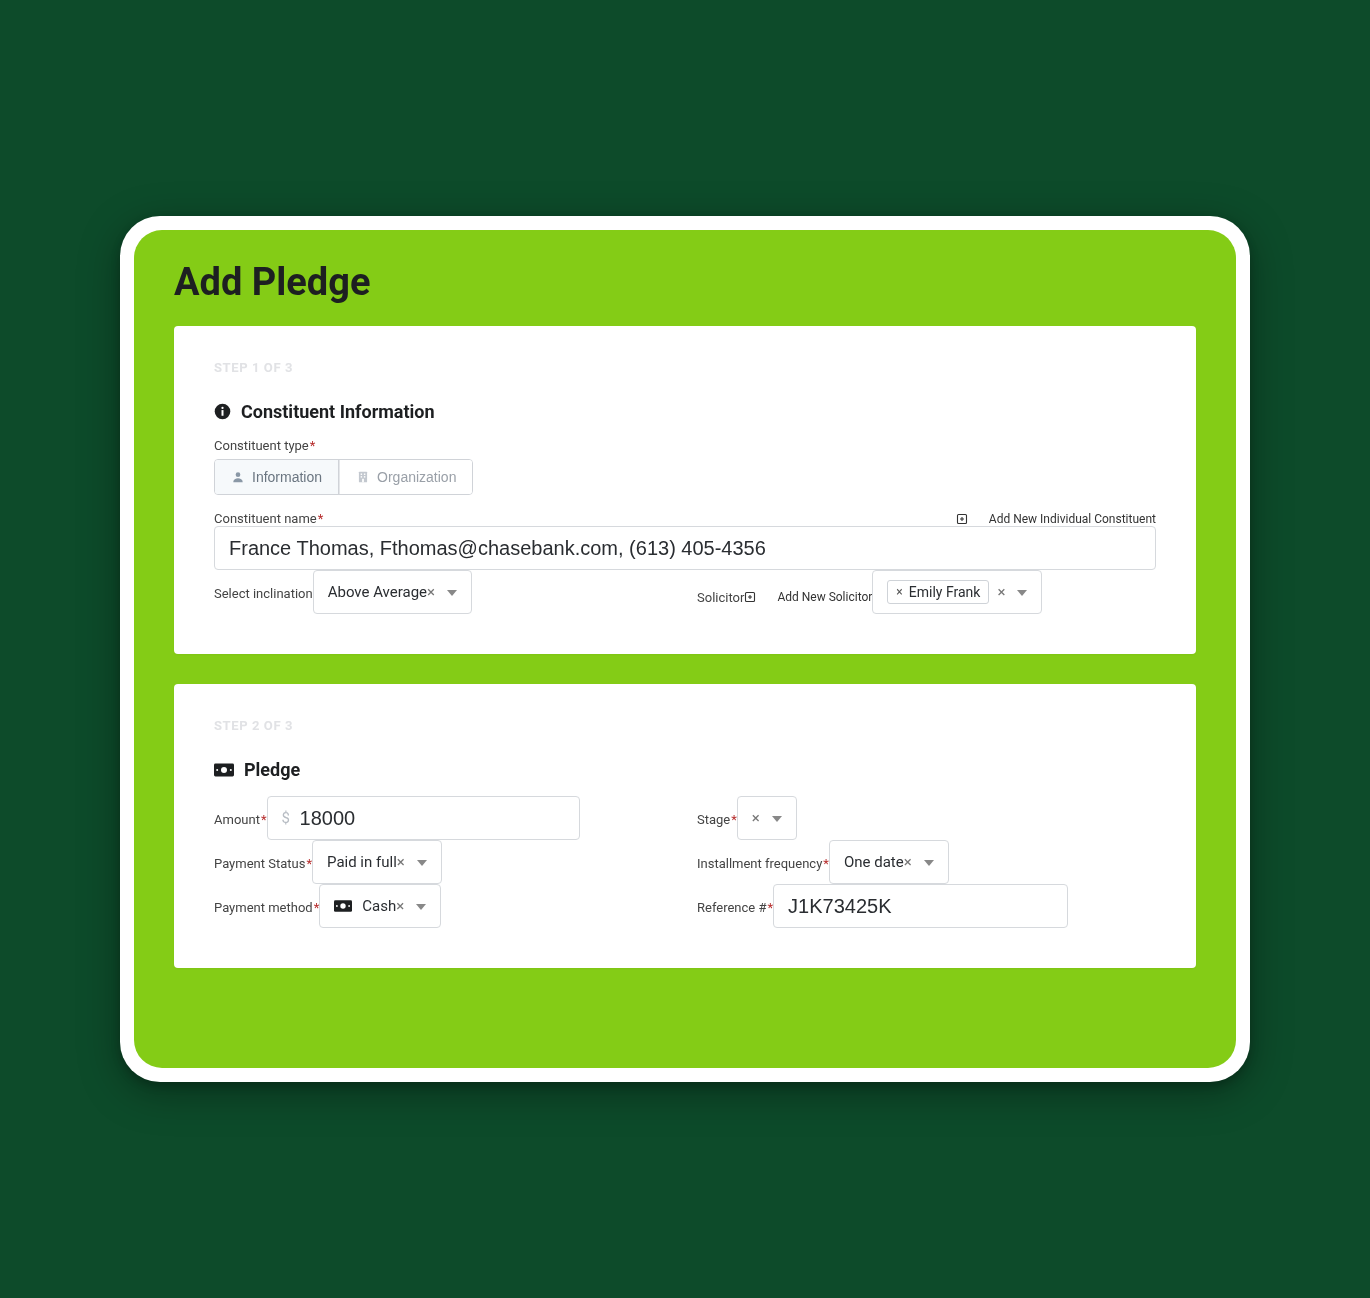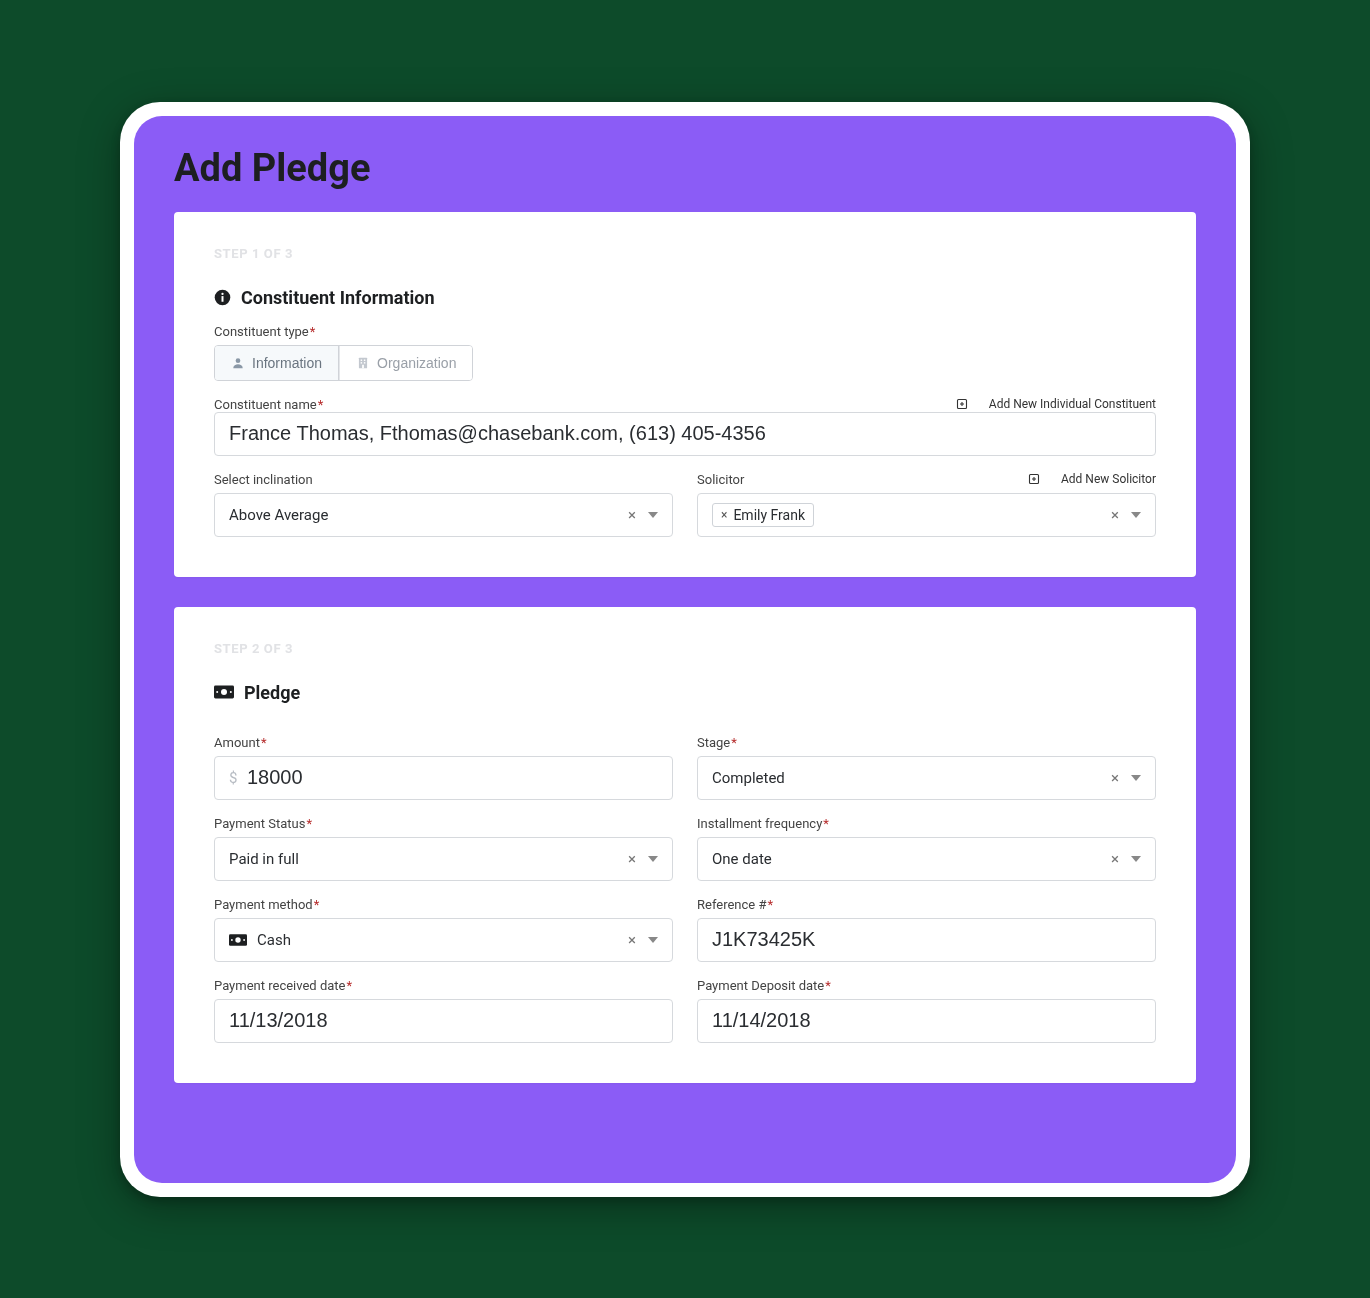--- a/index.html
+++ b/index.html
@@ -13,21 +13,21 @@
     padding: 20px;
   }
   .card-outer {
     width: 1130px;
     background: #fff;
     border-radius: 40px;
     box-shadow: 0 10px 40px rgba(0,0,0,0.35), 0 4px 10px rgba(0,0,0,0.2);
     padding: 14px;
   }
   .page {
-    background: #8b5cf6;
+    background: #84cc16;
     padding: 30px 0 70px 0;
     border-radius: 28px;
   }
   h1 {
     font-size: 38px;
     font-weight: 700;
     color: #1d1f21;
     padding: 0 40px 22px 40px;
   }
   .panel {
@@ -47,21 +47,21 @@
   .section-title {
     display: flex;
     align-items: center;
     gap: 10px;
     font-size: 18px;
     font-weight: 700;
     color: #1d1f21;
     margin-bottom: 16px;
   }
   .row { display: flex; gap: 24px; }
-  .col { flex: 1; display: flex; flex-direction: column; }
+  .col { flex: 1; display: flex; flex-direction: row; }
   .field-label {
     font-size: 13px;
     color: #444;
     margin-bottom: 6px;
     margin-top: 16px;
   }
   .field-label .req { color: #b52a2a; margin-left: 1px; }
   .label-row {
     display: flex;
     justify-content: space-between;
@@ -269,21 +269,20 @@
           <div class="input with-prefix">
             <span class="prefix">$</span>
             <input type="text" value="18000" style="">
           </div>
         </div>
         <div class="col">
           <div class="field-label">
             <span>Stage</span><span class="req">*</span>
           </div>
           <div class="select">
-            <span class="value">Completed</span>
             <span class="controls">
               <span class="clear-x">×</span>
               <span class="caret"></span>
             </span>
           </div>
         </div>
       </div>
 
       <div class="row">
         <div class="col">
@@ -338,35 +337,17 @@
         <div class="col">
           <div class="field-label">
             <span>Reference #</span><span class="req">*</span>
           </div>
           <div class="input">
             <input type="text" value="J1K73425K" style="">
           </div>
         </div>
       </div>
 
-      <div class="row">
-        <div class="col">
-          <div class="field-label">
-            <span>Payment received date</span><span class="req">*</span>
-          </div>
-          <div class="input">
-            <input type="text" value="11/13/2018" style="">
-          </div>
-        </div>
-        <div class="col">
-          <div class="field-label">
-            <span>Payment Deposit date</span><span class="req">*</span>
-          </div>
-          <div class="input">
-            <input type="text" value="11/14/2018" style="">
-          </div>
-        </div>
-      </div>
 
     </div>
 
   </div>
 </div>
 
 </body></html>

